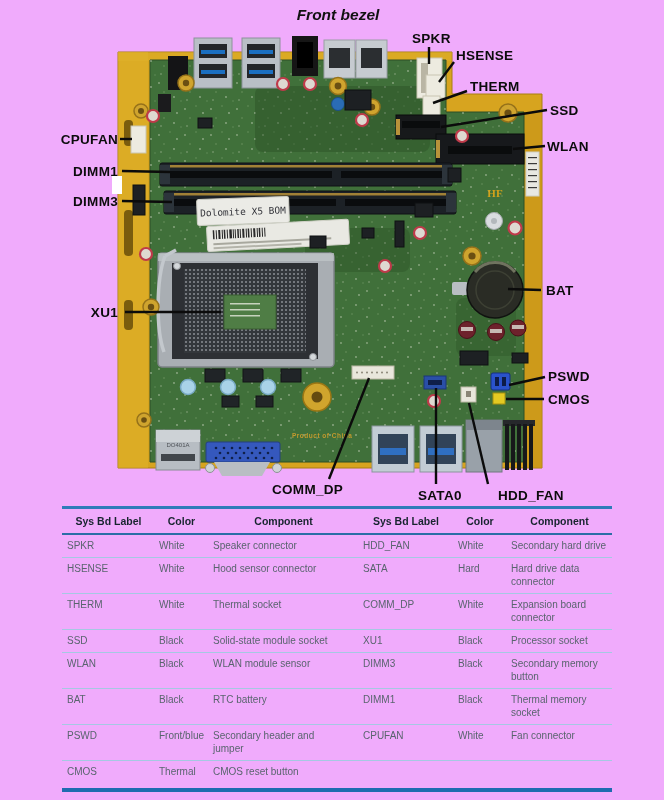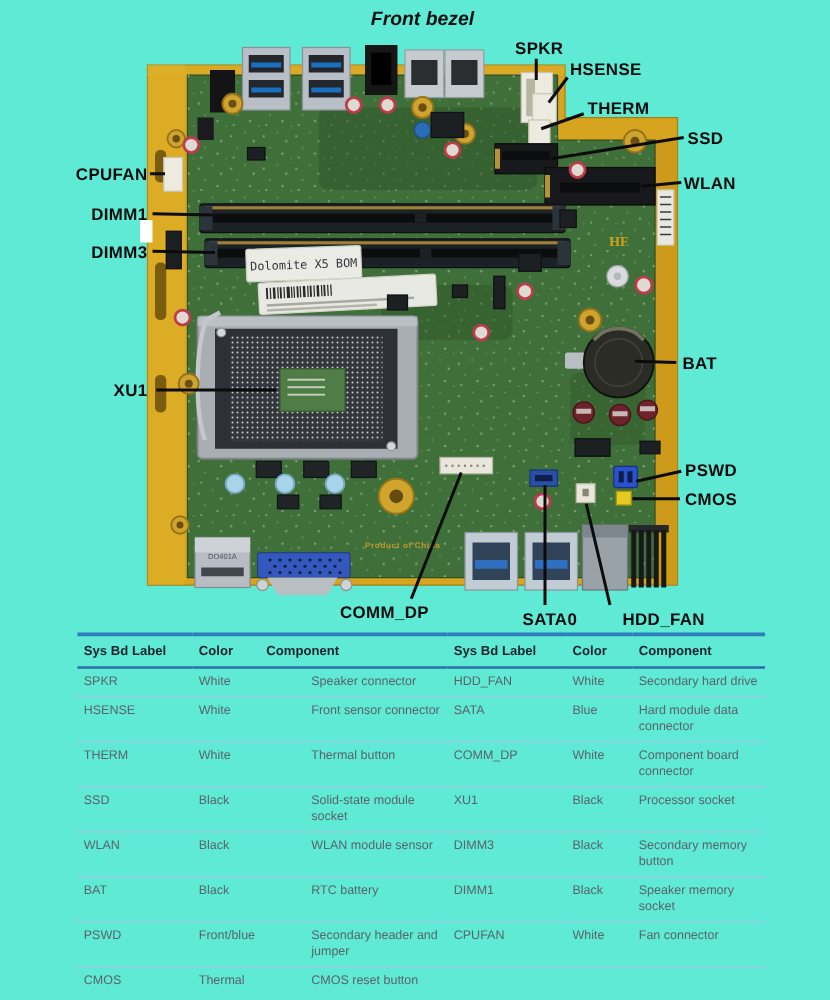--- a/index.html
+++ b/index.html
@@ -1,33 +1,33 @@
 <!DOCTYPE html>
 <html><head>
 <meta charset="utf-8">
 <style>
   html,body{margin:0;padding:0;background:#ffffff;}
   body{width:664px;height:800px;position:relative;font-family:"Liberation Sans",sans-serif;}
-  .stage{position:absolute;left:0;top:0;width:664px;height:800px;background:#5eead4;overflow:hidden;}
+  .stage{position:absolute;left:0;top:0;width:664px;height:800px;background:#f0abfc;overflow:hidden;}
   .board-svg{position:absolute;left:0;top:0;}
   .callout{font:700 13.5px "Liberation Sans",sans-serif;fill:#0c0c0c;letter-spacing:.3px;}
   .fig-title{font:italic 700 15.5px "Liberation Sans",sans-serif;fill:#111;}
   .sticker-txt{font:9.5px "DejaVu Sans Mono",monospace;fill:#34353b;}
   .tiny-txt{font:6px "Liberation Sans",sans-serif;fill:#4e5257;}
   .gold-txt{font:700 6.5px "Liberation Sans",sans-serif;fill:#c49a2e;letter-spacing:.5px;}
   .hf-txt{font:700 11px "Liberation Serif",serif;fill:#d2a21c;}
   .tbl-wrap{position:absolute;left:62px;top:506px;width:550px;}
   table.sysbd{width:550px;border-collapse:collapse;table-layout:fixed;
     border-top:3px solid #2e7cb9;border-bottom:4px solid #1e6cb0;
     font:10px/13px "Liberation Sans",sans-serif;color:#59646e;}
-  table.sysbd th{font-size:10.5px;font-weight:700;color:#17242e;text-align:left;
+  table.sysbd th{font-size:10.5px;font-weight:700;color:#17242e;text-align:center;
     padding:6px 4px 5px 5px;border-bottom:2px solid #2b6da6;}
   table.sysbd td{padding:4px 4px 5px 5px;border-bottom:1px solid #a5c8e2;vertical-align:top;}
   table.sysbd tr:last-child td{border-bottom:none;padding-bottom:10px;}
-  .comp-l{display:inline-block;max-width:118px;margin-left:36px;}
+  .comp-l{display:inline-block;max-width:118px;}
   .comp-r{display:inline-block;max-width:102px;}
 </style>
 </head>
 <body>
 
 <div class="stage">
 
 <svg class="board-svg" width="664" height="505" viewBox="0 0 664 505">
   <defs>
     <pattern id="pins" width="4" height="4" patternUnits="userSpaceOnUse">
@@ -420,32 +420,32 @@
         <td>SPKR</td>
         <td>White</td>
         <td><span class="comp-l">Speaker connector</span></td>
         <td>HDD_FAN</td>
         <td>White</td>
         <td><span class="comp-r">Secondary hard drive</span></td>
       </tr>
       <tr>
         <td>HSENSE</td>
         <td>White</td>
-        <td><span class="comp-l">Front sensor connector</span></td>
+        <td><span class="comp-l">Hood sensor connector</span></td>
         <td>SATA</td>
-        <td>Blue</td>
-        <td><span class="comp-r">Hard module data connector</span></td>
+        <td>Hard</td>
+        <td><span class="comp-r">Hard drive data connector</span></td>
       </tr>
       <tr>
         <td>THERM</td>
         <td>White</td>
-        <td><span class="comp-l">Thermal button</span></td>
+        <td><span class="comp-l">Thermal socket</span></td>
         <td>COMM_DP</td>
         <td>White</td>
-        <td><span class="comp-r">Component board connector</span></td>
+        <td><span class="comp-r">Expansion board connector</span></td>
       </tr>
       <tr>
         <td>SSD</td>
         <td>Black</td>
         <td><span class="comp-l">Solid-state module socket</span></td>
         <td>XU1</td>
         <td>Black</td>
         <td><span class="comp-r">Processor socket</span></td>
       </tr>
       <tr>
@@ -455,21 +455,21 @@
         <td>DIMM3</td>
         <td>Black</td>
         <td><span class="comp-r">Secondary memory button</span></td>
       </tr>
       <tr>
         <td>BAT</td>
         <td>Black</td>
         <td><span class="comp-l">RTC battery</span></td>
         <td>DIMM1</td>
         <td>Black</td>
-        <td><span class="comp-r">Speaker memory socket</span></td>
+        <td><span class="comp-r">Thermal memory socket</span></td>
       </tr>
       <tr>
         <td>PSWD</td>
         <td>Front/blue</td>
         <td><span class="comp-l">Secondary header and jumper</span></td>
         <td>CPUFAN</td>
         <td>White</td>
         <td><span class="comp-r">Fan connector</span></td>
       </tr>
       <tr>

